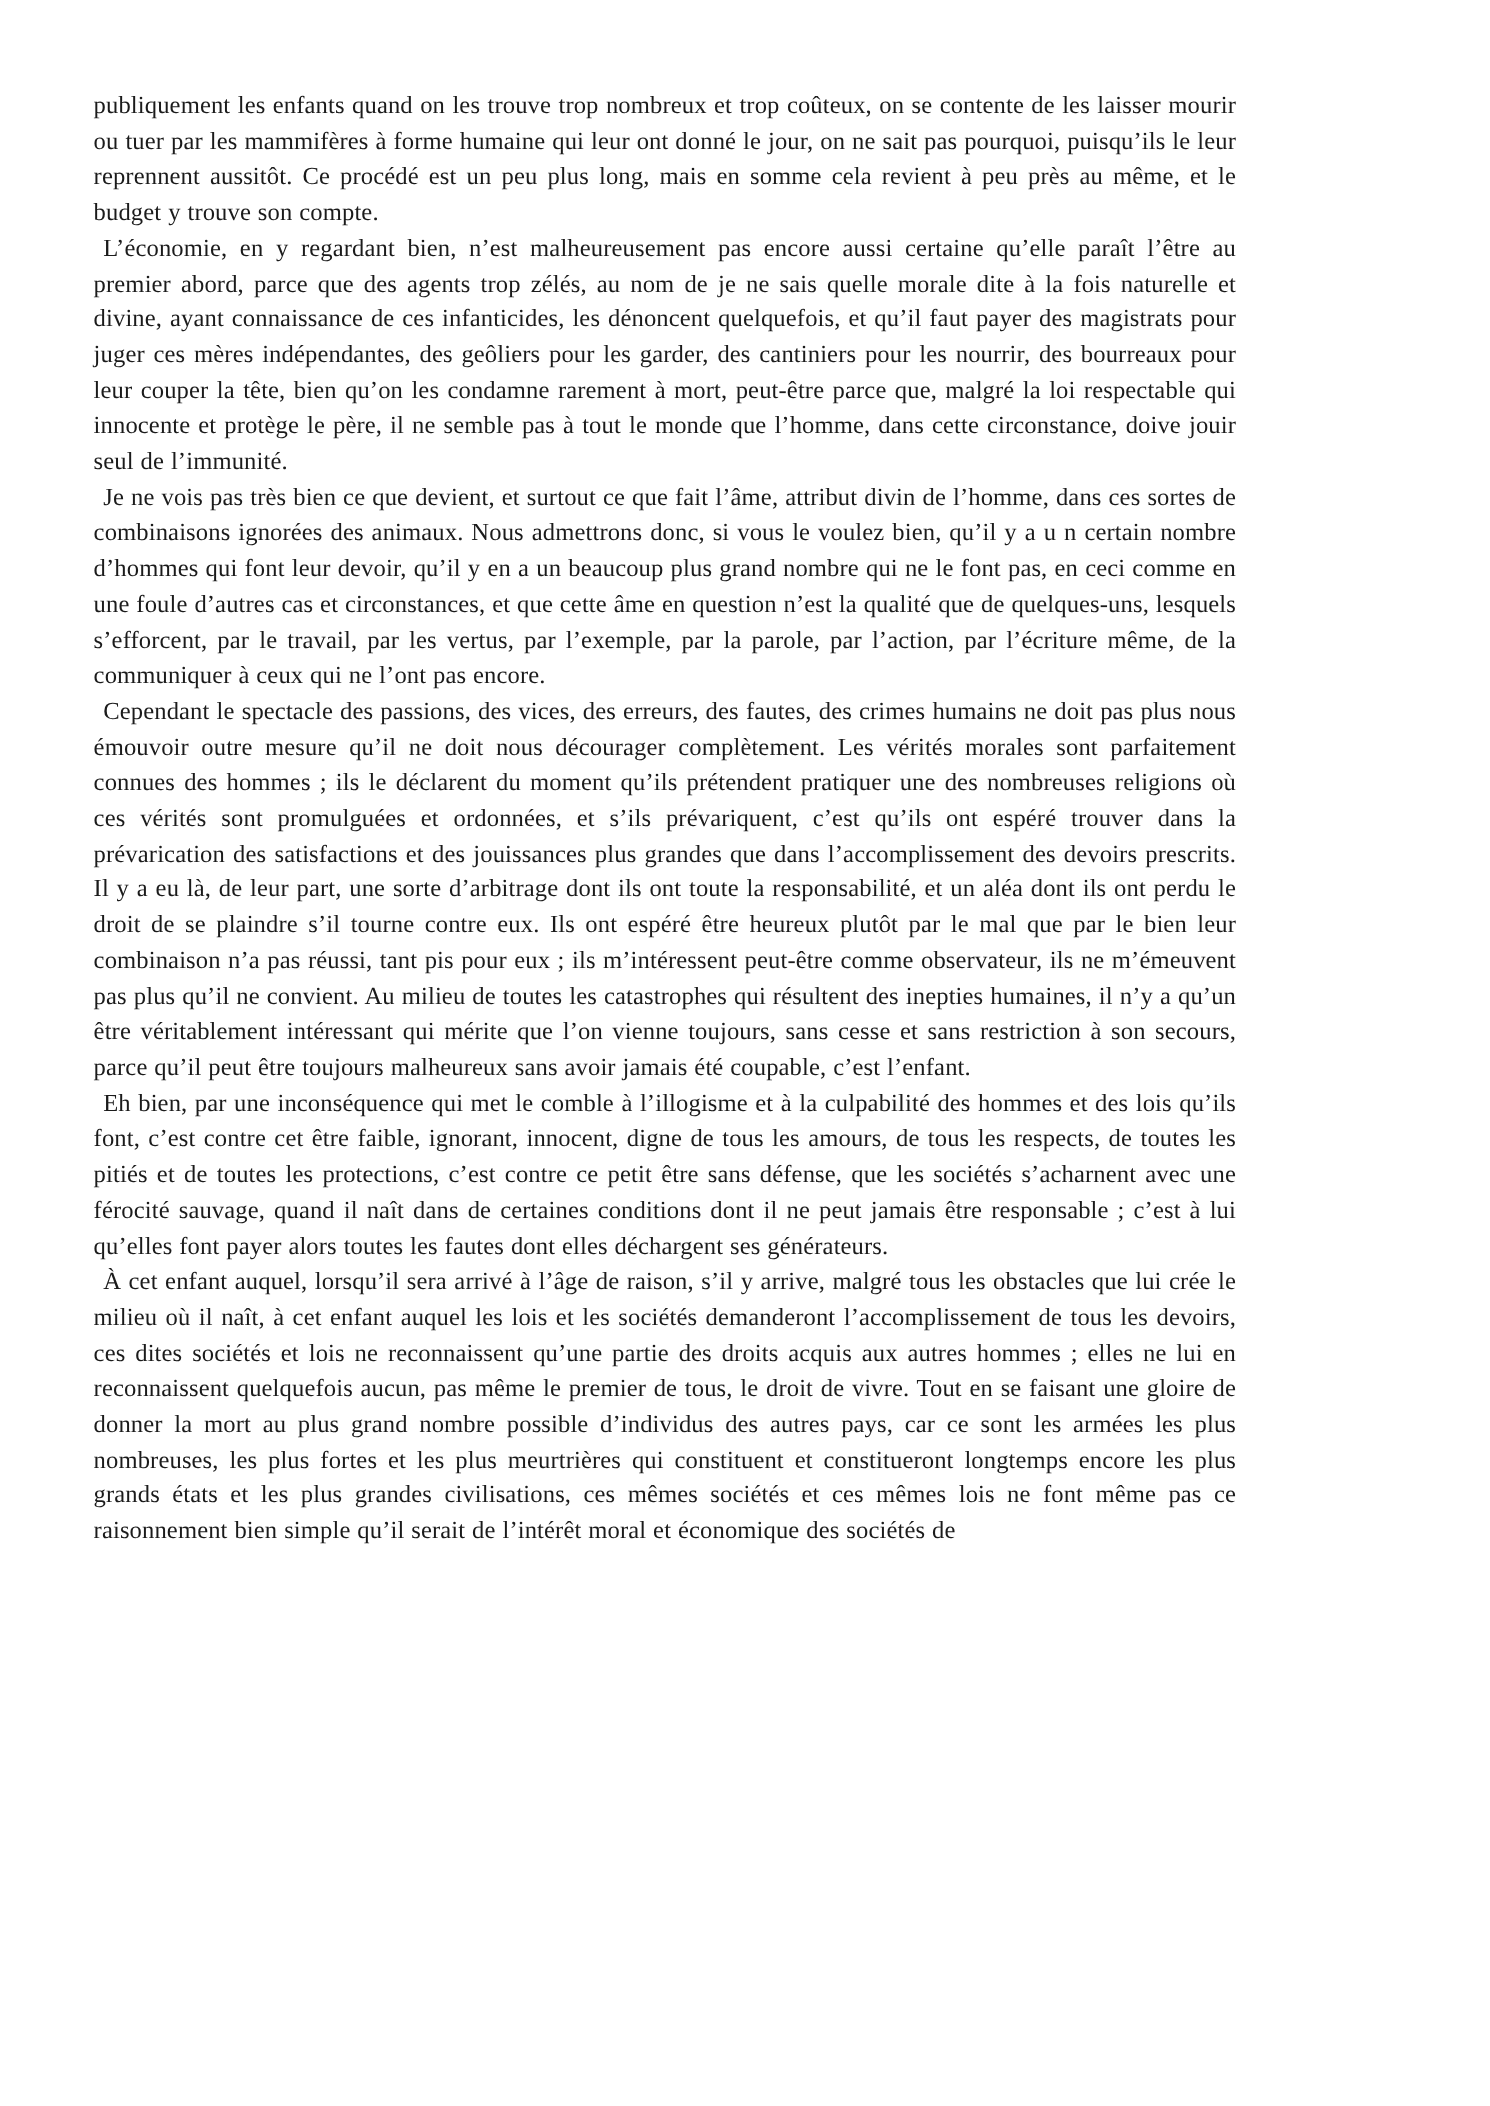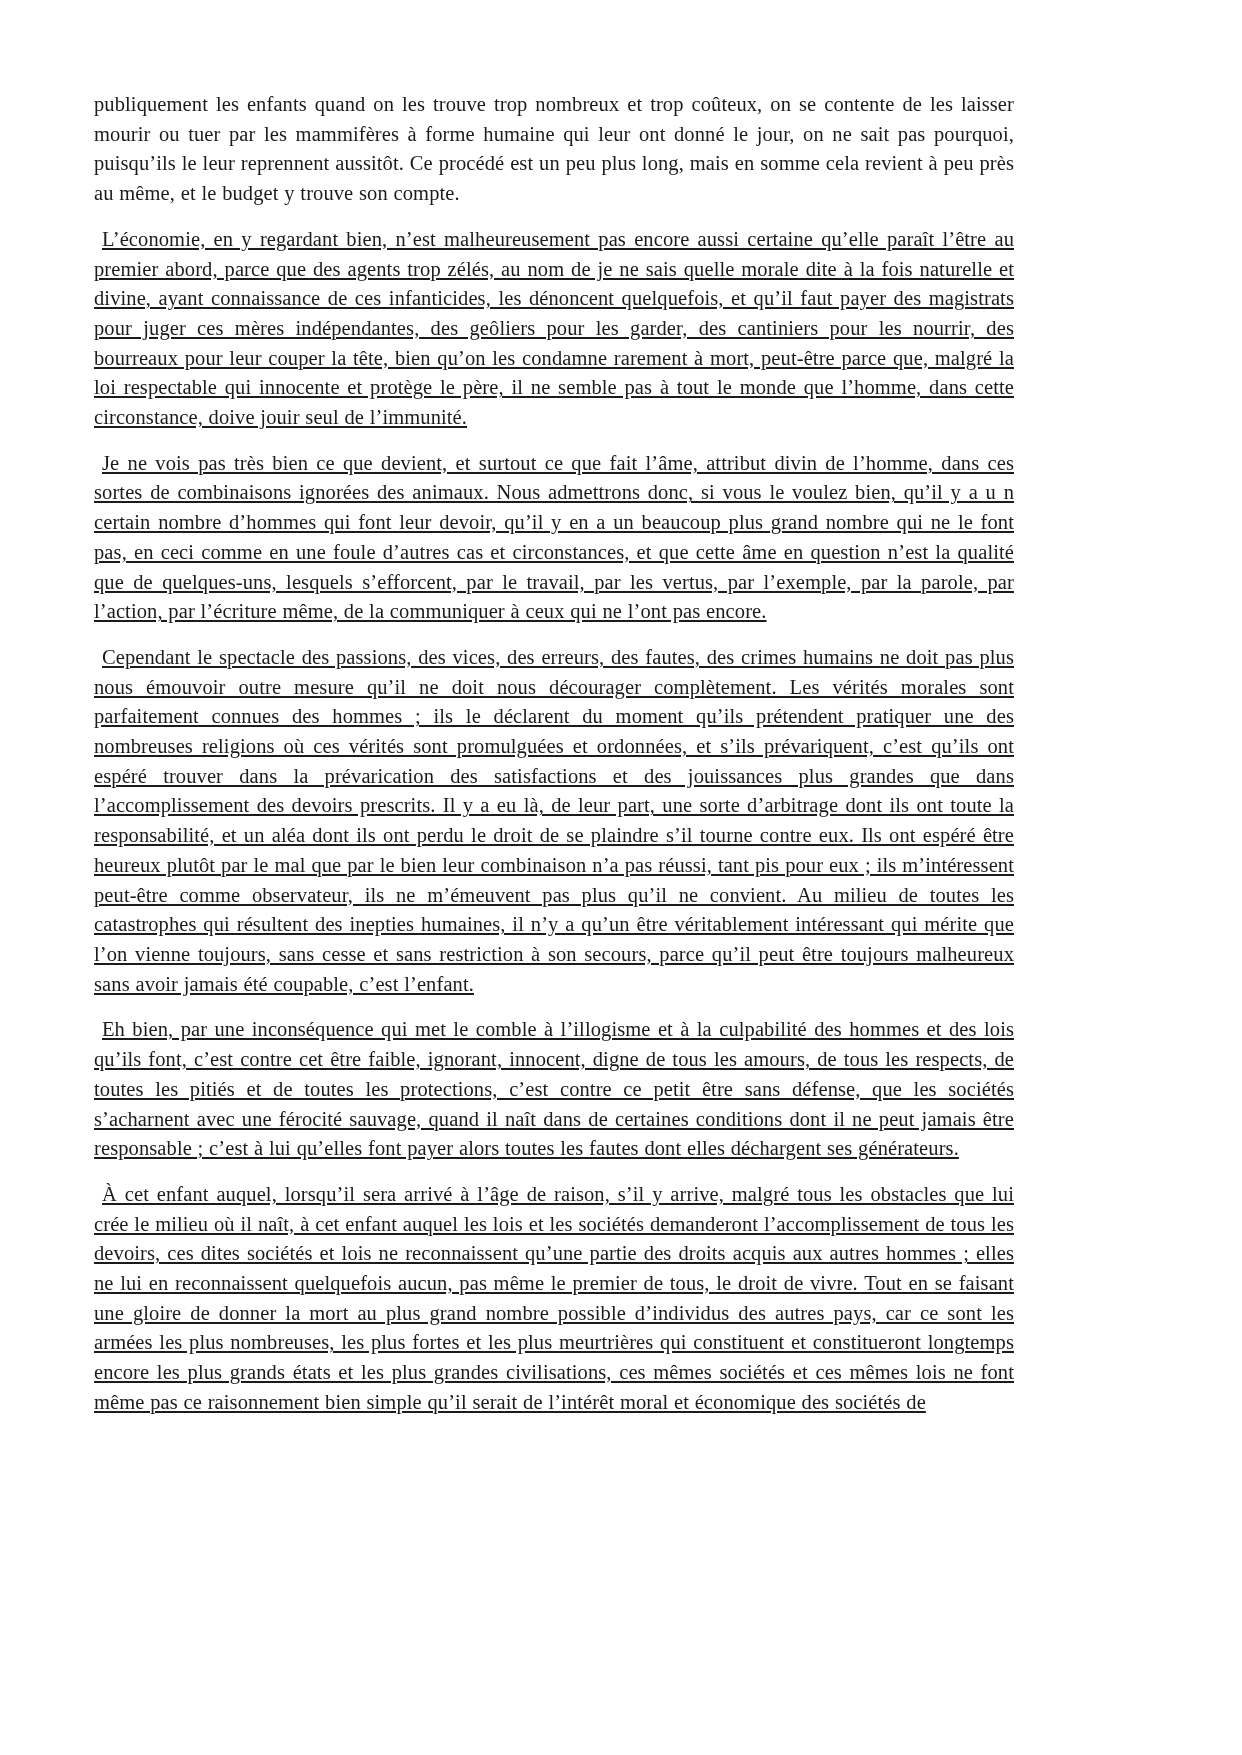--- a/index.html
+++ b/index.html
@@ -16,31 +16,30 @@
   }
   .page {
     box-sizing: border-box;
     width: 1242px;
     height: 1755px;
     padding: 74px 212px 40px 78px;
     background: #ffffff;
     overflow: hidden;
   }
   .page p {
-    margin: 16px;
+    margin: 0;
     font-size: 20.5px;
     line-height: 29.7px;
     text-align: justify;
     letter-spacing: 0.1px;
     word-spacing: 0.5px;
     hyphens: none;
   }
   .page p.p-indent {
     text-indent: 8px;
-    text-decoration: underline;
   }
 </style>
 </head>
 <body>
 
 <div class="page">
   <p>publiquement les enfants quand on les trouve trop nombreux et trop coûteux, on se contente de les laisser mourir ou tuer par les mammifères à forme humaine qui leur ont donné le jour, on ne sait pas pourquoi, puisqu’ils le leur reprennent aussitôt. Ce procédé est un peu plus long, mais en somme cela revient à peu près au même, et le budget y trouve son compte.</p>
   <p class="p-indent">L’économie, en y regardant bien, n’est malheureusement pas encore aussi certaine qu’elle paraît l’être au premier abord, parce que des agents trop zélés, au nom de je ne sais quelle morale dite à la fois naturelle et divine, ayant connaissance de ces infanticides, les dénoncent quelquefois, et qu’il faut payer des magistrats pour juger ces mères indépendantes, des geôliers pour les garder, des cantiniers pour les nourrir, des bourreaux pour leur couper la tête, bien qu’on les condamne rarement à mort, peut-être parce que, malgré la loi respectable qui innocente et protège le père, il ne semble pas à tout le monde que l’homme, dans cette circonstance, doive jouir seul de l’immunité.</p>
   <p class="p-indent">Je ne vois pas très bien ce que devient, et surtout ce que fait l’âme, attribut divin de l’homme, dans ces sortes de combinaisons ignorées des animaux. Nous admettrons donc, si vous le voulez bien, qu’il y a u n certain nombre d’hommes qui font leur devoir, qu’il y en a un beaucoup plus grand nombre qui ne le font pas, en ceci comme en une foule d’autres cas et circonstances, et que cette âme en question n’est la qualité que de quelques-uns, lesquels s’efforcent, par le travail, par les vertus, par l’exemple, par la parole, par l’action, par l’écriture même, de la communiquer à ceux qui ne l’ont pas encore.</p>
   <p class="p-indent">Cependant le spectacle des passions, des vices, des erreurs, des fautes, des crimes humains ne doit pas plus nous émouvoir outre mesure qu’il ne doit nous décourager complètement. Les vérités morales sont parfaitement connues des hommes ; ils le déclarent du moment qu’ils prétendent pratiquer une des nombreuses religions où ces vérités sont promulguées et ordonnées, et s’ils prévariquent, c’est qu’ils ont espéré trouver dans la prévarication des satisfactions et des jouissances plus grandes que dans l’accomplissement des devoirs prescrits. Il y a eu là, de leur part, une sorte d’arbitrage dont ils ont toute la responsabilité, et un aléa dont ils ont perdu le droit de se plaindre s’il tourne contre eux. Ils ont espéré être heureux plutôt par le mal que par le bien leur combinaison n’a pas réussi, tant pis pour eux ; ils m’intéressent peut-être comme observateur, ils ne m’émeuvent pas plus qu’il ne convient. Au milieu de toutes les catastrophes qui résultent des inepties humaines, il n’y a qu’un être véritablement intéressant qui mérite que l’on vienne toujours, sans cesse et sans restriction à son secours, parce qu’il peut être toujours malheureux sans avoir jamais été coupable, c’est l’enfant.</p>

